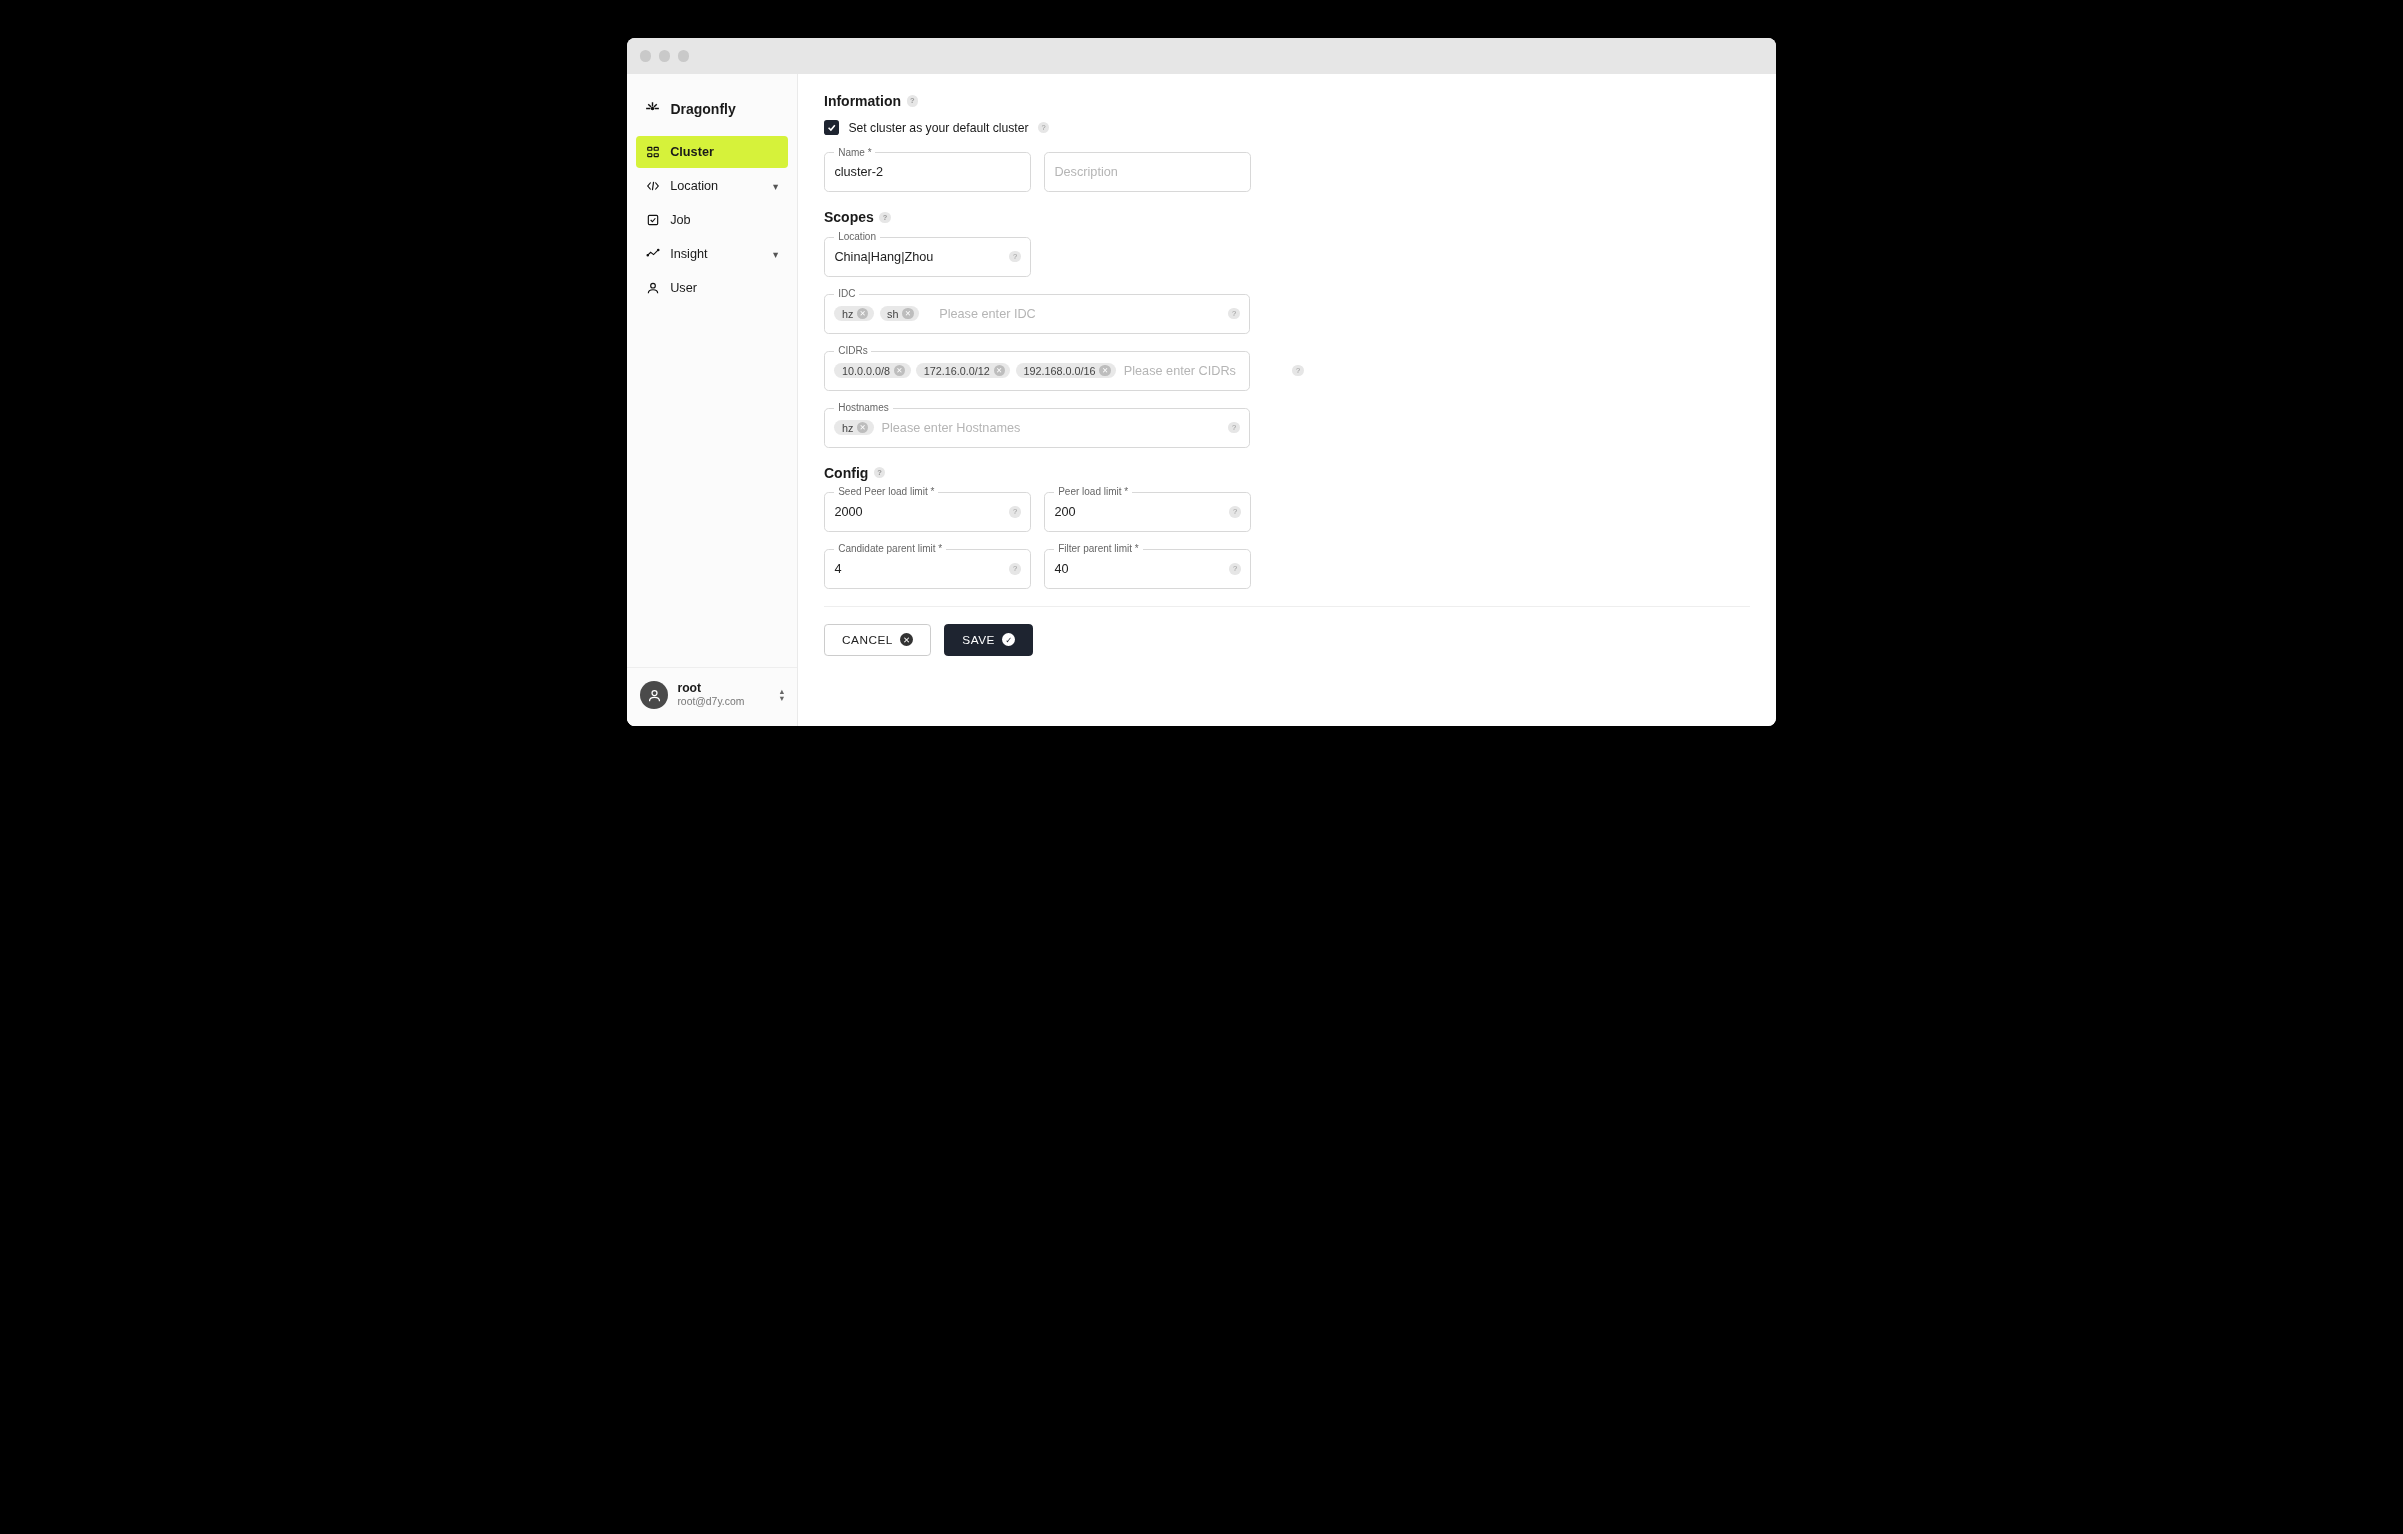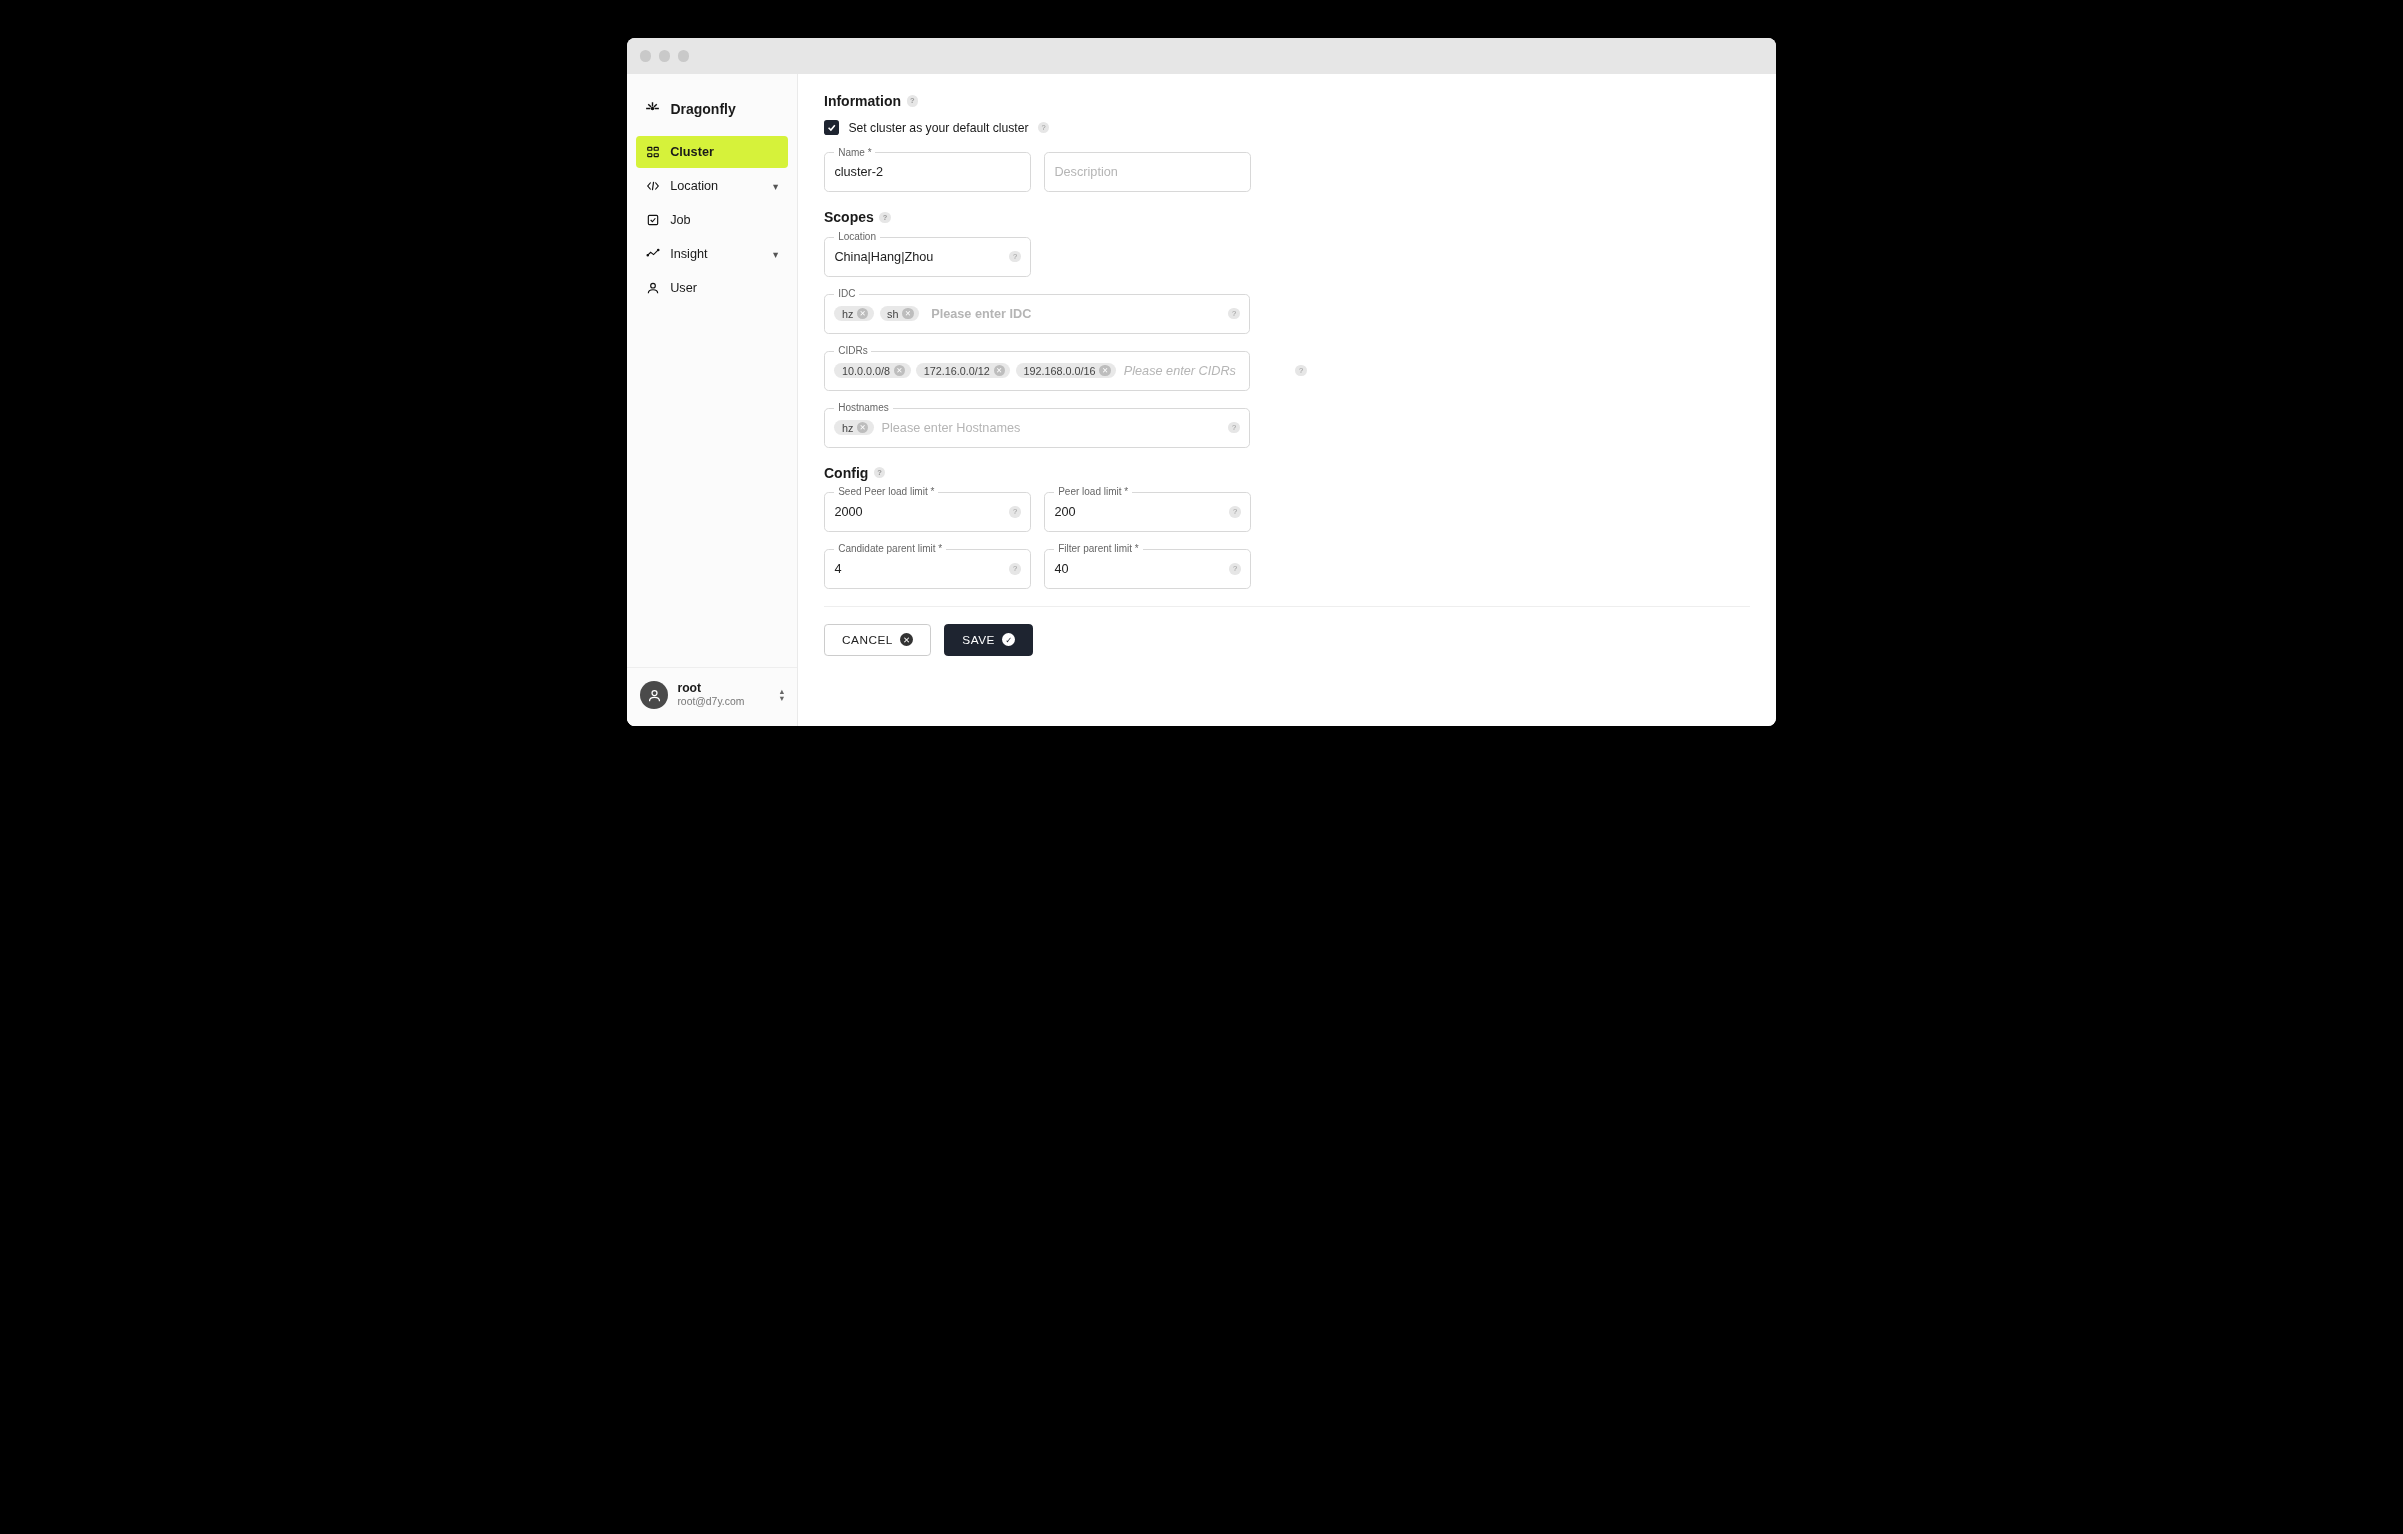--- a/index.html
+++ b/index.html
@@ -399,21 +399,21 @@
           <div class="chips">
             <span class="chip">
                 <span>hz</span>
                 <span class="x">✕</span>
               </span>
             <span class="chip">
                 <span>sh</span>
                 <span class="x">✕</span>
               </span>
           </div>
-          <input class="field-input" style="margin-left: 12px; font-weight: bold;" placeholder="Please enter IDC">
+          <input class="field-input" style="margin-left: 20px;" placeholder="Please enter IDC">
           <span class="help-dot">?</span>
         </div>
       </div>
 
       <div class="form-row">
         <div class="field md">
           <span class="field-label">CIDRs</span>
           <div class="chips">
             <span class="chip">
                 <span>10.0.0.0/8</span>
@@ -421,21 +421,21 @@
               </span>
             <span class="chip">
                 <span>172.16.0.0/12</span>
                 <span class="x">✕</span>
               </span>
             <span class="chip">
                 <span>192.168.0.0/16</span>
                 <span class="x">✕</span>
               </span>
           </div>
-          <input class="field-input" style="margin-left: 7.5px; font-style: italic;" placeholder="Please enter CIDRs">
+          <input class="field-input" style="margin-left: 7.5px;" placeholder="Please enter CIDRs">
           <span class="help-dot">?</span>
         </div>
       </div>
 
       <div class="form-row">
         <div class="field md">
           <span class="field-label">Hostnames</span>
           <div class="chips">
             <span class="chip">
                 <span>hz</span>

